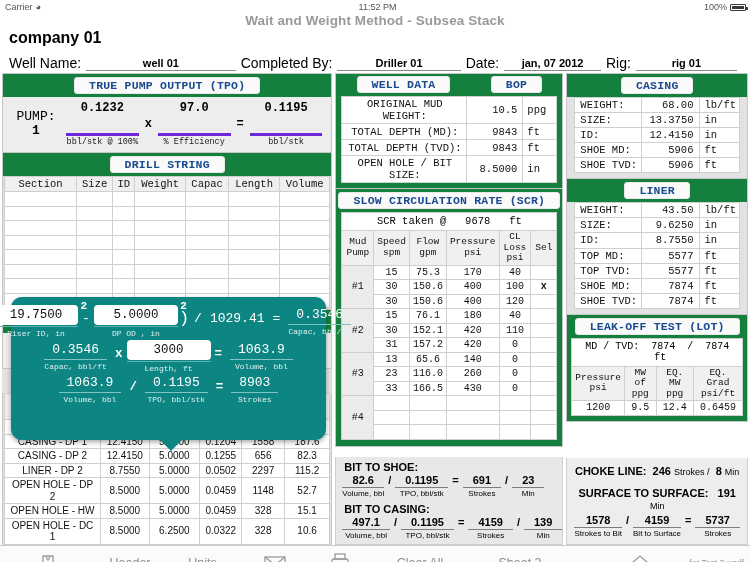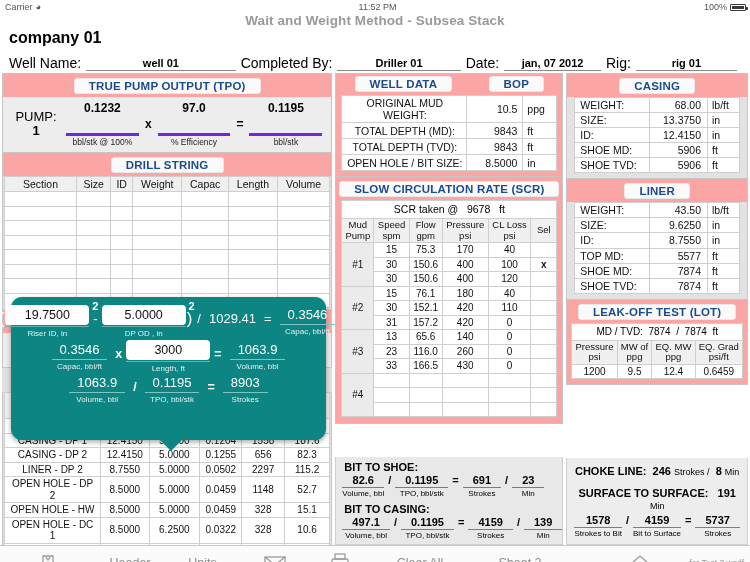--- a/index.html
+++ b/index.html
@@ -42,21 +42,21 @@
     padding-bottom:1px; margin:0 5px;
   }
 
   
   #main { display:flex; height:474px; padding:2px 2px 0 2px; gap:3px; }
   .col { display:flex; flex-direction:column; }
   #colL { width:331px; }
   #colM { width:228px; }
   #colR { width:182px; }
 
-  .panel { background:#fca5a5; border:1px solid #c6c6c6; position:relative; }
+  .panel { background:#15803d; border:1px solid #c6c6c6; position:relative;font-family:Liberation Mono, monospace; }
   .panel-title {
     text-align:center; padding:2px 0 3px;
   }
   .panel-title span {
     background:#fafafa; color:#1b4b8f; font-weight:bold; font-size:11.5px;
     padding:1px 14px; border-radius:3px; display:inline-block; letter-spacing:.2px;
     border:1px solid #e8e8e8;
   }
   .panel-title.two { display:flex; justify-content:space-around; }
 
@@ -778,20 +778,25 @@
                 <td class="k">ID:</td>
                 <td class="v">8.7550</td>
                 <td class="u">in</td>
               </tr>
               <tr>
                 <td class="k">TOP MD:</td>
                 <td class="v">5577</td>
                 <td class="u">ft</td>
               </tr>
               <tr>
+                <td class="k">TOP TVD:</td>
+                <td class="v">5577</td>
+                <td class="u">ft</td>
+              </tr>
+              <tr>
                 <td class="k">SHOE MD:</td>
                 <td class="v">7874</td>
                 <td class="u">ft</td>
               </tr>
               <tr>
                 <td class="k">SHOE TVD:</td>
                 <td class="v">7874</td>
                 <td class="u">ft</td>
               </tr>
             </tbody>

